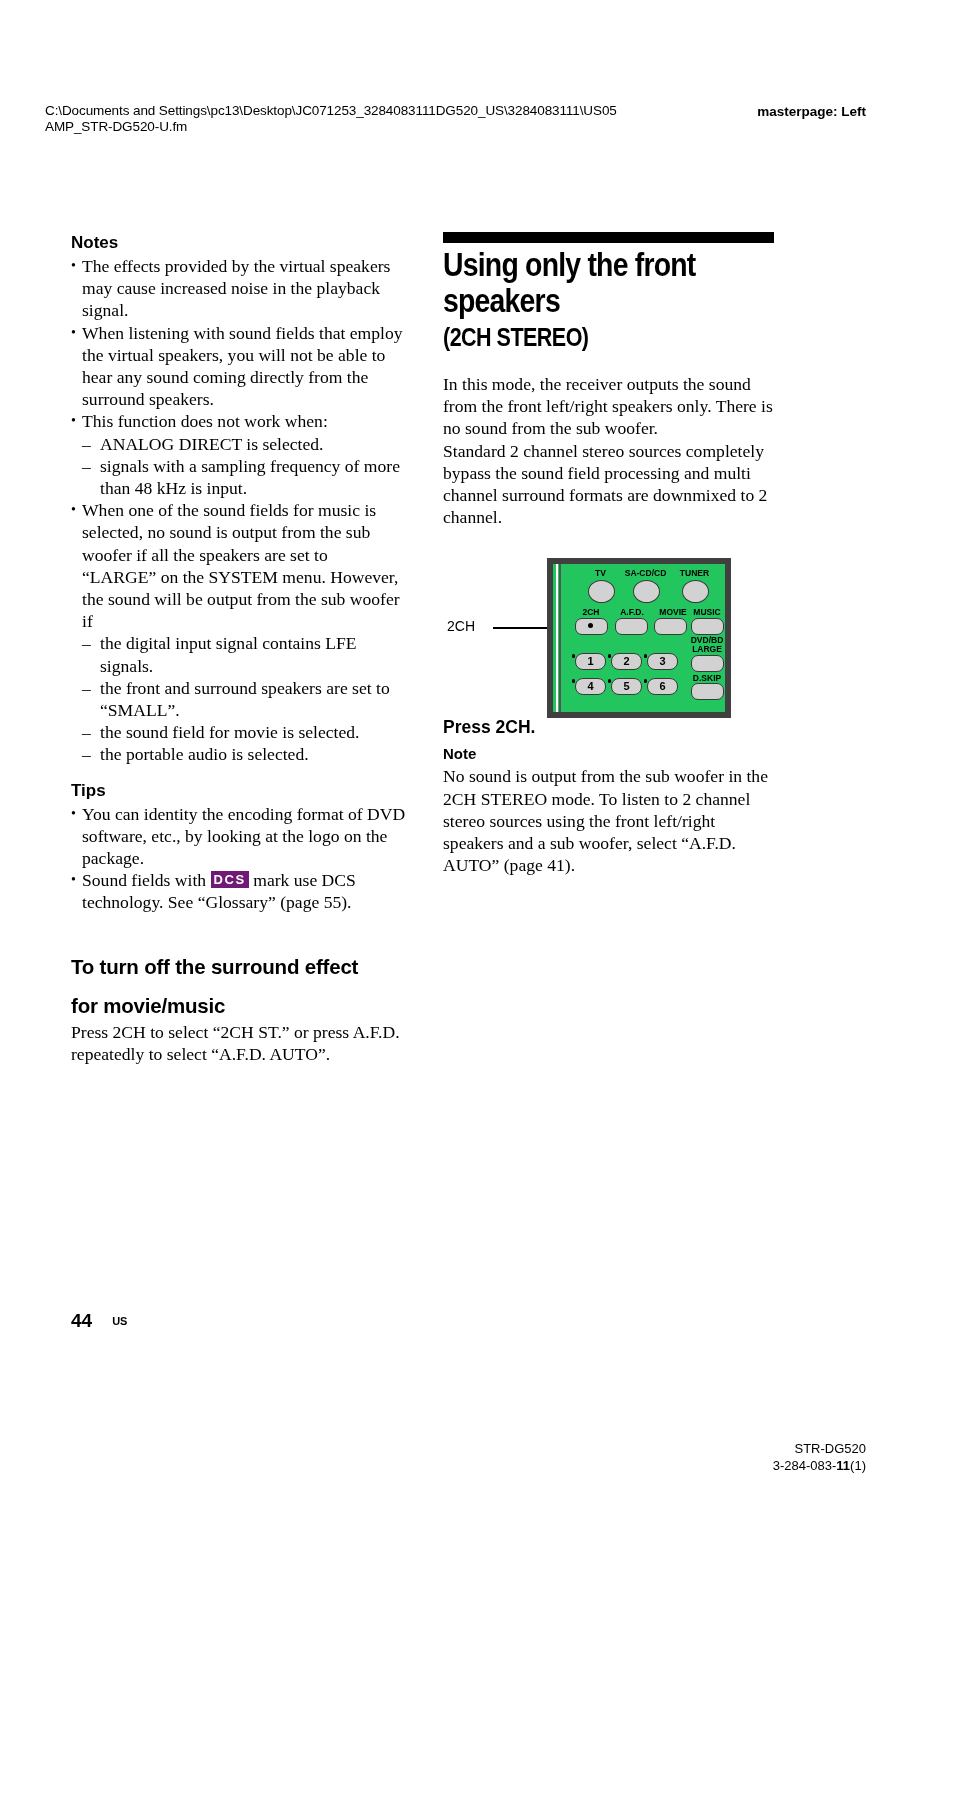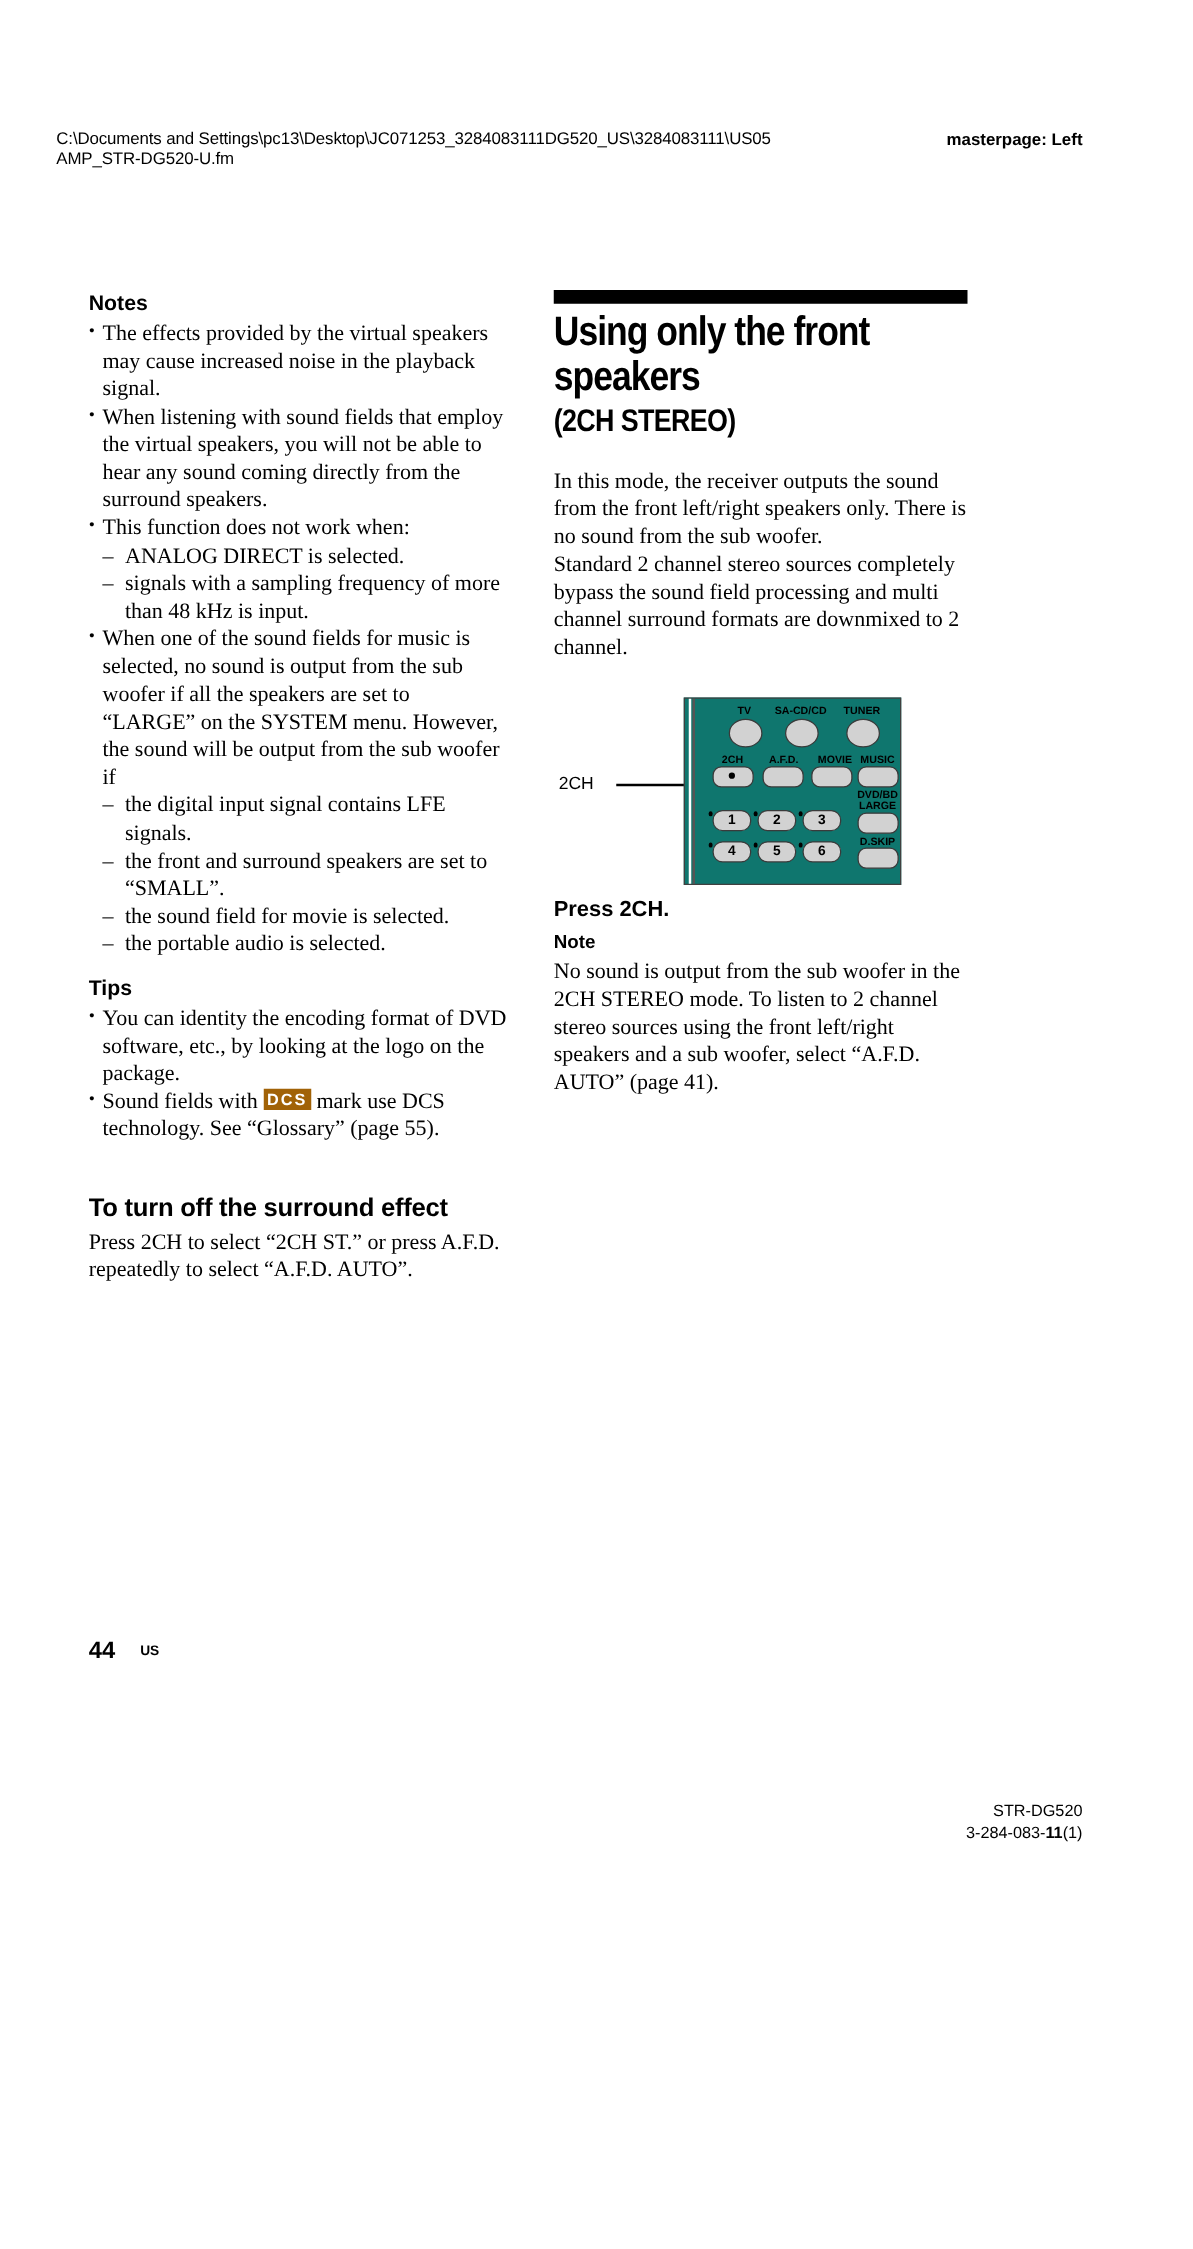--- a/index.html
+++ b/index.html
@@ -146,21 +146,21 @@
   .sub-list li::before {
     content: "\2013";
     position: absolute;
     left: 0;
     top: 0;
   }
 
   
   .dcs-badge {
     display: inline-block;
-    background: #a16207;
+    background: #701a75;
     color: #ffffff;
     font-family: "Liberation Sans", sans-serif;
     font-weight: bold;
     font-size: 13px;
     line-height: 15px;
     padding: 1px 3px 1px 3px;
     letter-spacing: 1.6px;
     vertical-align: 1px;
     position: relative;
     top: -1px;
@@ -186,22 +186,22 @@
     width: 57px;
     height: 1.5px;
     background: #000000;
   }
   #remote-body {
     position: absolute;
     left: 104px;
     top: 2px;
     width: 172px;
     height: 148px;
-    background: #0f766e;
-    border: 1px solid #404040;
+    background: #22c55e;
+    border: 6px solid #404040;
   }
   #remote-edge-1 {
     position: absolute;
     left: 3px; top: 0; width: 2px; height: 100%;
     background: #ffffff;
   }
   #remote-edge-2 {
     position: absolute;
     left: 6px; top: 0; width: 2px; height: 100%;
     background: #555555;
@@ -316,20 +316,21 @@
   </ul>
 
   <div class="h-sub tips">Tips</div>
   <ul class="bullet-list">
     <li>You can identity the encoding format of DVD software, etc., by looking at the logo on the package.</li>
     <li><span>Sound fields with </span><span class="dcs-badge">DCS</span><span> mark use DCS technology. See “Glossary” (page 55).</span></li>
   </ul>
 
   <div style="height:26px"></div>
   <div class="h-section">To turn off the surround effect</div>
+  <div class="h-section">for movie/music</div>
   <p class="para">Press 2CH to select “2CH ST.” or press A.F.D. repeatedly to select “A.F.D. AUTO”.</p>
 </div>
 
 <div id="col-right">
 
   <div id="chapter-rule"></div>
   <div id="chapter-title">Using only the front speakers</div>
   <div id="chapter-subtitle">(2CH STEREO)</div>
 
   <p class="para" id="intro-para">In this mode, the receiver outputs the sound from the front left/right speakers only. There is no sound from the sub woofer.</p>

